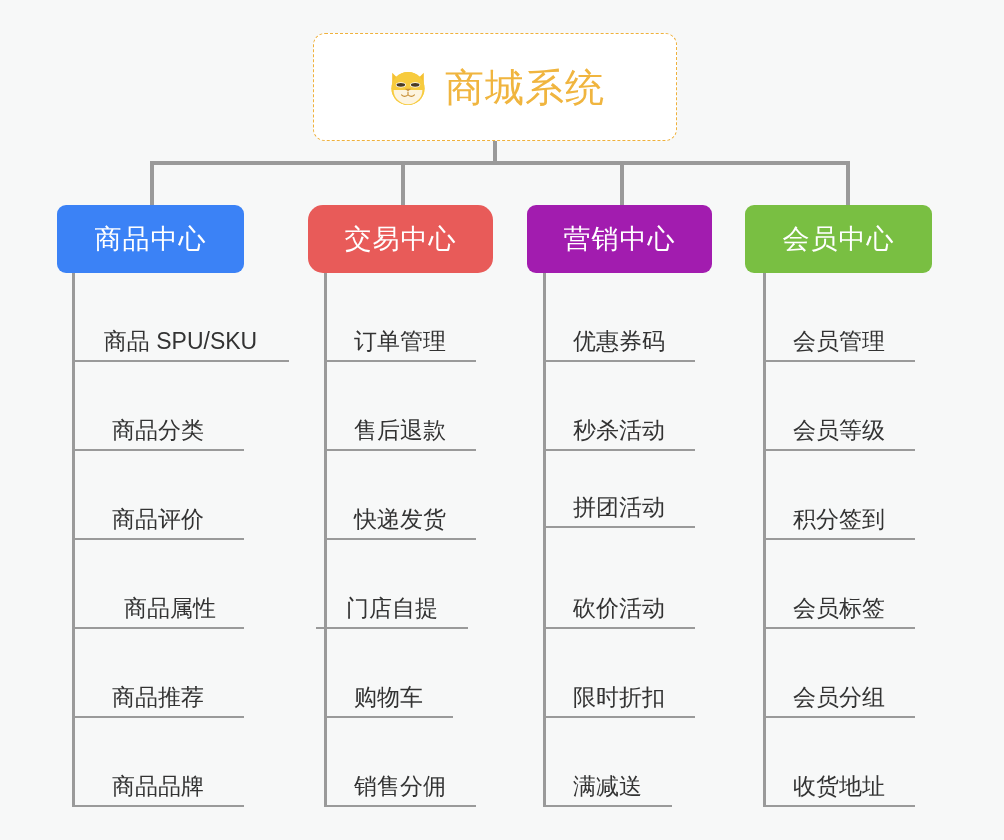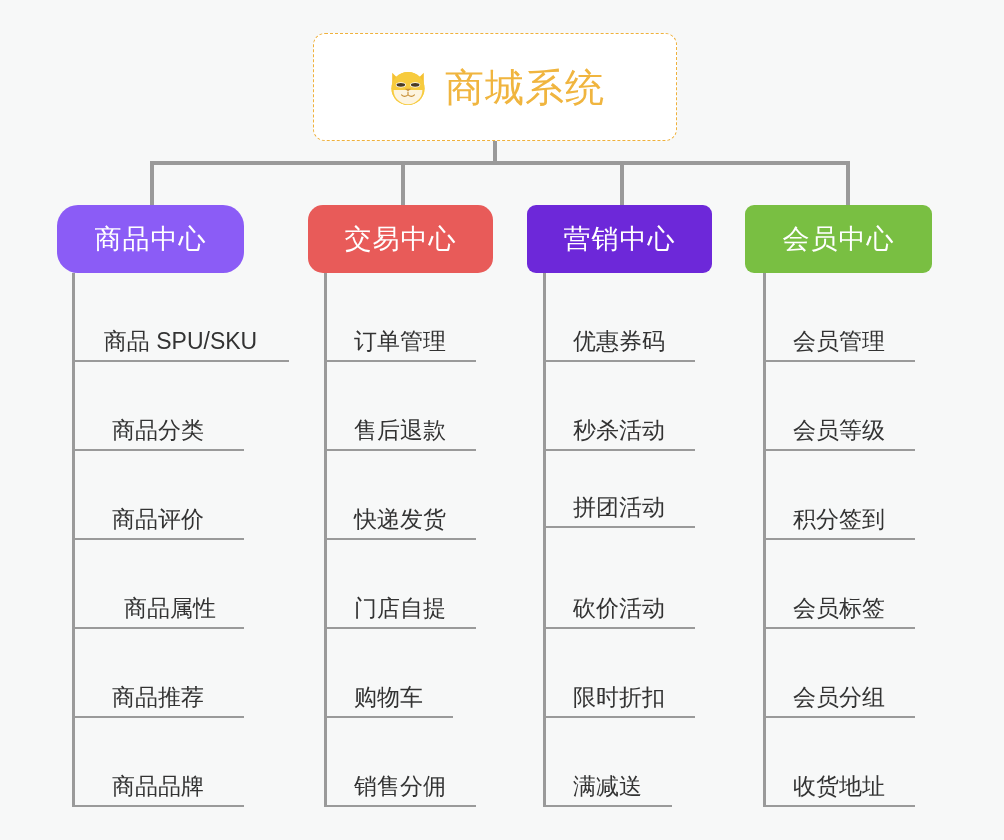--- a/index.html
+++ b/index.html
@@ -124,21 +124,21 @@
   <div class="conn conn-v" style="left:493px; top:141px; height:23px;"></div>
 
   <div class="conn conn-h" style="left:150px; top:161px; width:700px;"></div>
 
   <div class="conn conn-v" style="left:150px; top:161px; height:44px;"></div>
   <div class="conn conn-v" style="left:401px; top:161px; height:44px;"></div>
   <div class="conn conn-v" style="left:620px; top:161px; height:44px;"></div>
   <div class="conn conn-v" style="left:846px; top:161px; height:44px;"></div>
 
   <div class="column" style="left:57px; width:245px;">
-    <div class="cat-header" style="width: 187px; background: #8b5cf6; border-radius: 21px;">
+    <div class="cat-header" style="width: 187px; background: #3b82f6;">
       <span>商品中心</span>
     </div>
     <div class="spine" style="left:15px; height:534px;"></div>
     <div class="leaf" style="left:15px; top:68px;  width:217px;">
         <span class="leaf-label">商品 SPU/SKU</span>
       </div>
     <div class="leaf" style="left:15px; top:157px; width:172px;">
         <span class="leaf-label">商品分类</span>
       </div>
     <div class="leaf" style="left:15px; top:246px; width:172px;">
@@ -162,33 +162,33 @@
     <div class="spine" style="left:16px; height:534px;"></div>
     <div class="leaf" style="left:16px; top:68px;  width:152px;">
         <span class="leaf-label">订单管理</span>
       </div>
     <div class="leaf" style="left:16px; top:157px; width:152px;">
         <span class="leaf-label">售后退款</span>
       </div>
     <div class="leaf" style="left:16px; top:246px; width:152px;">
         <span class="leaf-label">快递发货</span>
       </div>
-    <div class="leaf" style="left:16px; top:335px; width:152px;">
+    <div class="leaf" style="left:8px; top:335px; width:152px;">
         <span class="leaf-label">门店自提</span>
       </div>
     <div class="leaf" style="left:16px; top:424px; width:129px;">
         <span class="leaf-label">购物车</span>
       </div>
     <div class="leaf" style="left:16px; top:513px; width:152px;">
         <span class="leaf-label">销售分佣</span>
       </div>
   </div>
 
   <div class="column" style="left:527px; width:210px;">
-    <div class="cat-header" style="width: 185px; background: #6d28d9;">
+    <div class="cat-header" style="width: 185px; background: #a21caf;">
       <span>营销中心</span>
     </div>
     <div class="spine" style="left:16px; height:534px;"></div>
     <div class="leaf" style="left:16px; top:68px;  width:152px;">
         <span class="leaf-label">优惠券码</span>
       </div>
     <div class="leaf" style="left:16px; top:157px; width:152px;">
         <span class="leaf-label">秒杀活动</span>
       </div>
     <div class="leaf" style="left:16px; top:234px; width:152px;">

